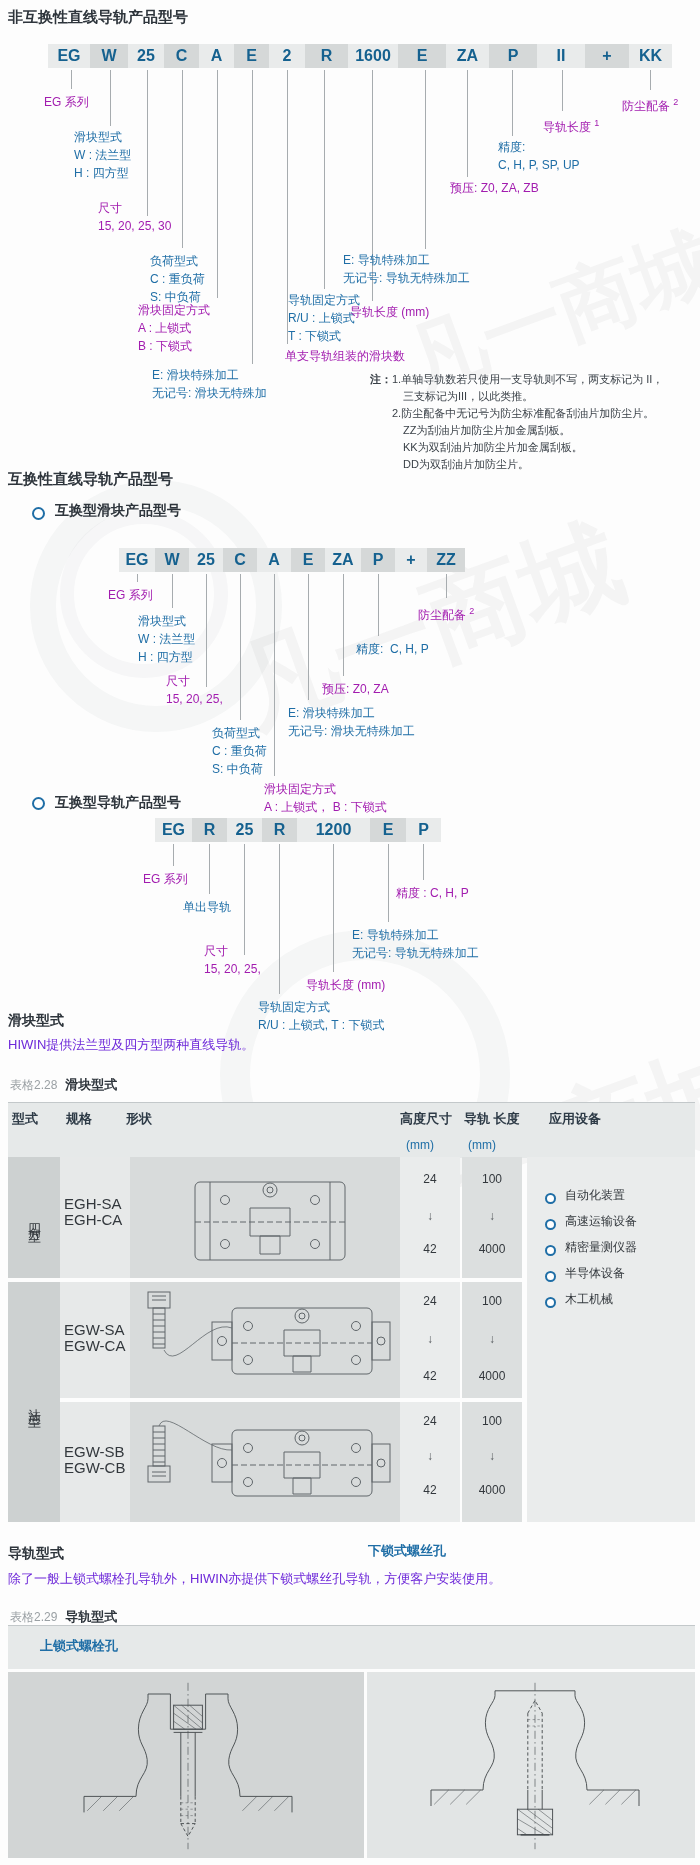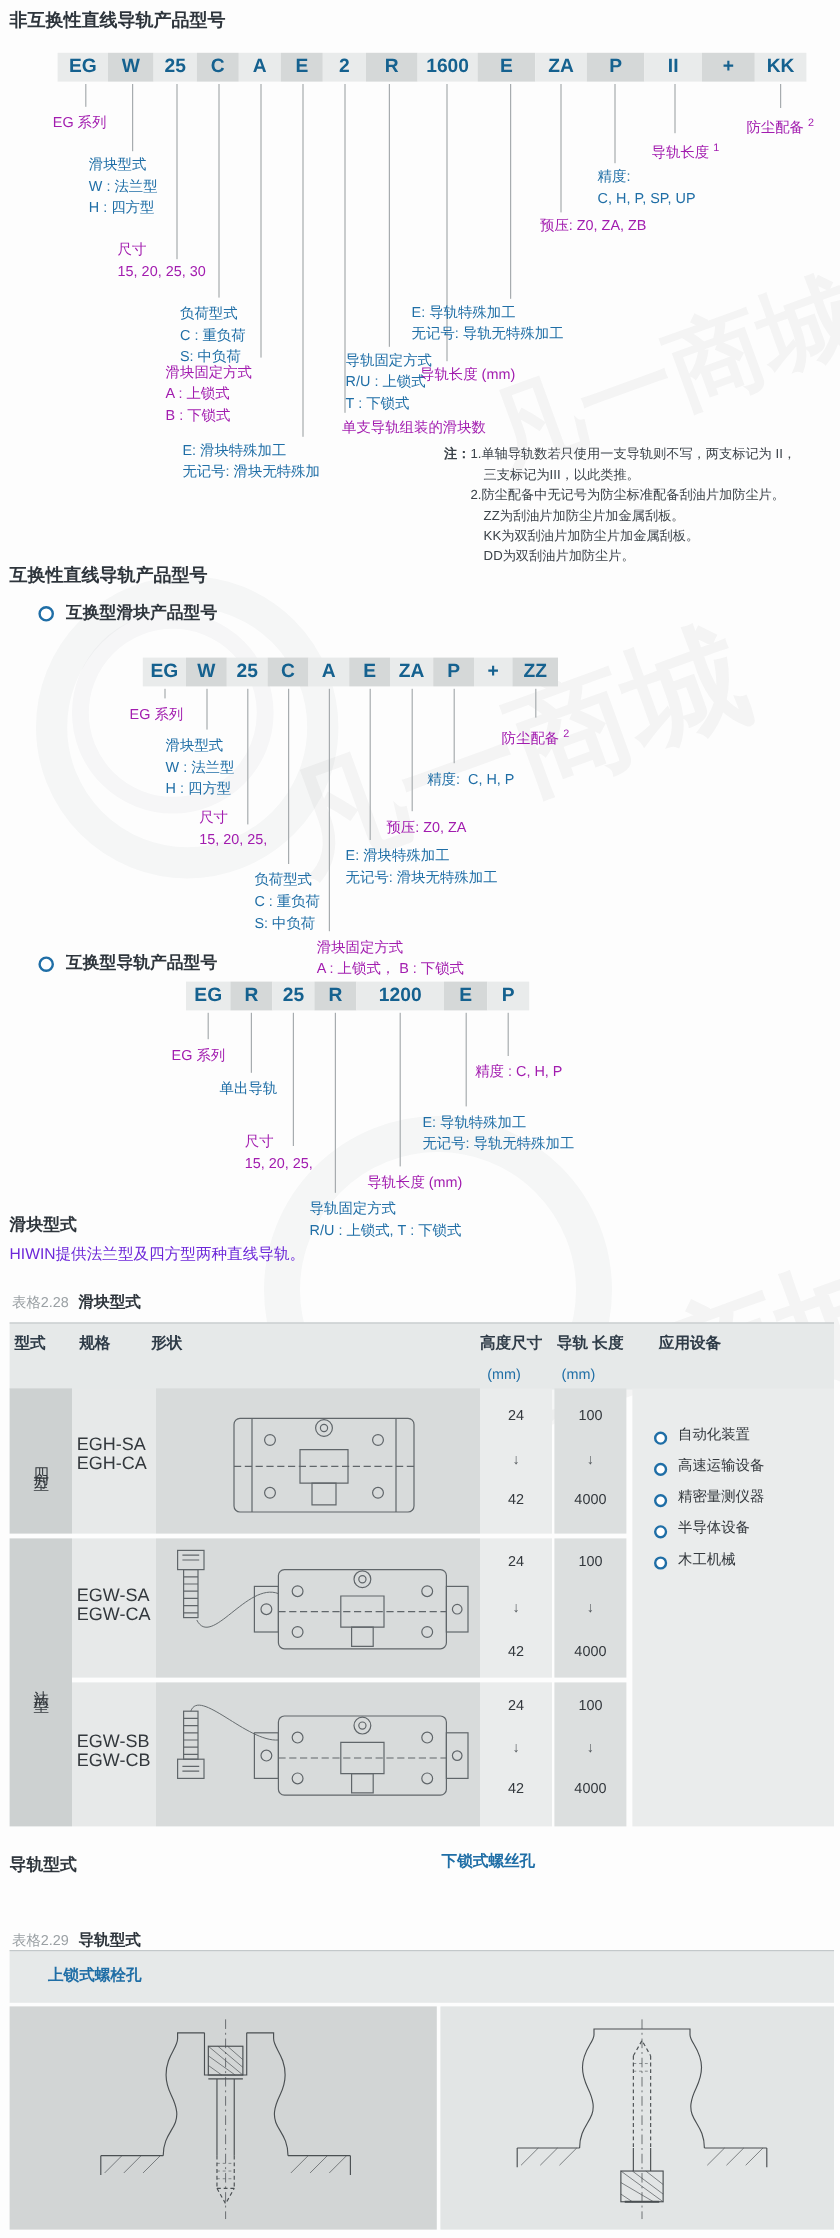--- a/index.html
+++ b/index.html
@@ -133,21 +133,21 @@
         <div>三支标记为III，以此类推。</div>
         <div>2.防尘配备中无记号为防尘标准配备刮油片加防尘片。</div>
         <div>ZZ为刮油片加防尘片加金属刮板。</div>
         <div>KK为双刮油片加防尘片加金属刮板。</div>
         <div>DD为双刮油片加防尘片。</div>
       </div>
     </div>
 
     <div class="h1" style="left:8px;top:470px;">互换性直线导轨产品型号</div>
 
-    <div class="subhead" style="left:32px;top:502px;">
+    <div class="subhead" style="left:32px;top:502px;align-items:flex-end;">
       <span class="ring"></span>
       <span class="st">互换型滑块产品型号</span>
     </div>
 
     <div class="seg" style="left:119px;width:36px;top:548px">EG</div>
     <div class="seg alt" style="left:155px;width:34px;top:548px">W</div>
     <div class="seg" style="left:189px;width:34px;top:548px">25</div>
     <div class="seg alt" style="left:223px;width:34px;top:548px">C</div>
     <div class="seg" style="left:257px;width:34px;top:548px">A</div>
     <div class="seg alt" style="left:291px;width:34px;top:548px">E</div>
@@ -360,20 +360,21 @@
     <div class="app" style="left:545px;top:1265px">
         <span class="aring"></span>
         <span class="atext">半导体设备</span>
       </div>
     <div class="app" style="left:545px;top:1291px">
         <span class="aring"></span>
         <span class="atext">木工机械</span>
       </div>
 
     <div class="h1" style="left:8px;top:1545px;font-size:14px;">导轨型式</div>
+    <div class="bodytext" style="left:8px;top:1570px;">除了一般上锁式螺栓孔导轨外，HIWIN亦提供下锁式螺丝孔导轨，方便客户安装使用。</div>
 
     <div class="tbl-label" style="left:10px;top:1608px;">
       <span>表格2.29</span><b>导轨型式</b>
     </div>
 
     <div class="band" style="left:8px;top:1625px;width:687px;height:43px;"></div>
     <div class="th29" style="left:40px;top:1637px">上锁式螺栓孔</div>
     <div class="th29" style="left:368px;top:1542px">下锁式螺丝孔</div>
 
     <div class="panel p-dark" style="left:8px;top:1672px;width:356px;height:186px;"></div>

